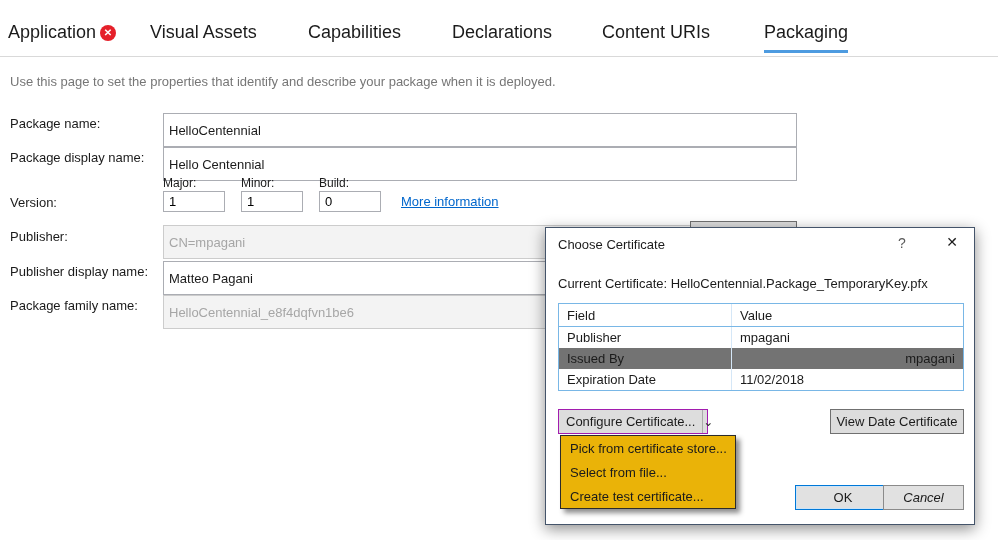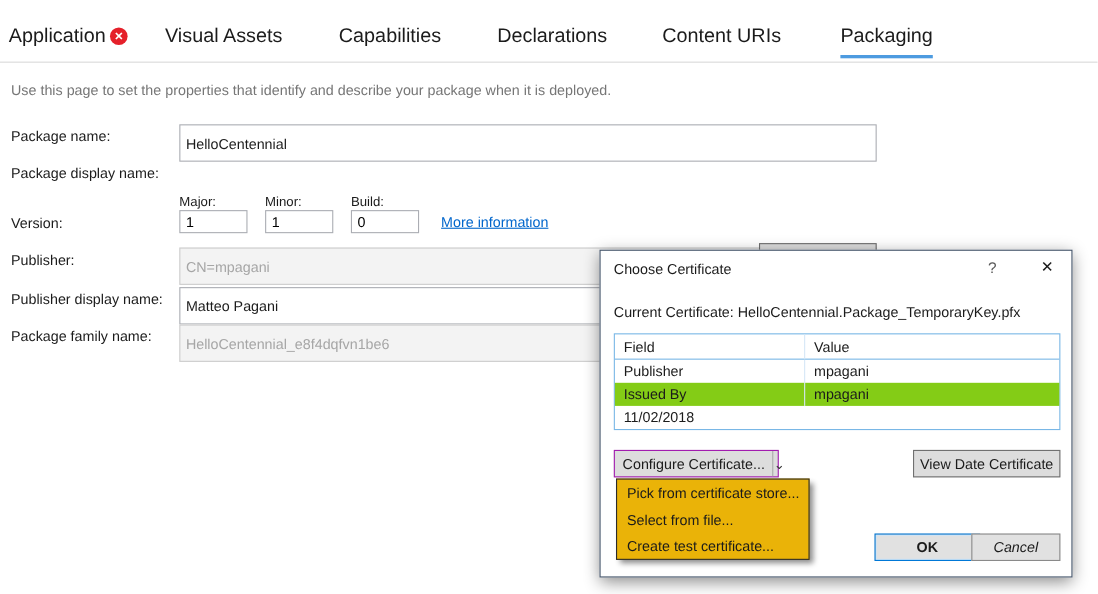--- a/index.html
+++ b/index.html
@@ -32,33 +32,33 @@
   .dialog { position: absolute; left: 545px; top: 213px; width: 430px; height: 298px; background: #ffffff;
             border: 1px solid #44546a; box-shadow: 0 4px 14px rgba(0,0,0,0.45); z-index: 10; font-size: 13px; color: #1b1b1b; }
   .dlg-title { position: absolute; left: 12px; top: 9px; font-size: 13px; }
   .dlg-help { position: absolute; left: 347px; top: 7px; width: 18px; text-align: center; font-size: 14px; color: #5a5a5a; cursor: pointer; }
   .dlg-close { position: absolute; left: 394px; top: 6px; width: 24px; text-align: center; font-size: 14px; color: #1b1b1b; cursor: pointer; }
   .dlg-cert { position: absolute; left: 12px; top: 48px; }
 
   .cert-table { position: absolute; left: 12px; top: 75px; width: 406px; border: 1px solid #79b7e6; background: #fff; }
   .ct-row { display: flex; height: 21px; align-items: center; }
   .ct-row.header { border-bottom: 1px solid #79b7e6; height: 23px; }
-  .ct-row.alt { background: #84cc16; }
+  .ct-row.alt { background: #737373; text-align: right; }
   .ct-c1 { width: 173px; padding: 0 8px; border-right: 1px solid #d5e7f7; height: 100%; display: flex; align-items: center; }
   .ct-c2 { flex: 1; padding: 0 8px; }
 
   .combo { position: absolute; left: 12px; top: 181px; width: 150px; height: 25px; background: #dddddd;
            border: 1px solid #a21caf; display: flex; align-items: center; cursor: pointer; }
   .combo-label { flex: 1; padding: 0 7px; white-space: nowrap; }
   .combo-arrow { width: 20px; text-align: center; border-left: 1px solid #aaaaaa; align-self: stretch;
                  display: flex; align-items: center; justify-content: center; font-size: 12px; color: #333; }
   .btn { position: absolute; height: 25px; background: #dddddd; border: 1px solid #707070; font-size: 13px;
          display: flex; align-items: center; justify-content: center; cursor: pointer; font-family: inherit; color: #1b1b1b; }
   .btn.view-full { left: 284px; top: 181px; width: 134px; }
-  .btn.ok { left: 249px; top: 257px; width: 96px; background: #e1e1e1; border: 1px solid #0078d7; box-shadow: inset 0 0 0 1px #cde4f7; font-weight: bold; }
+  .btn.ok { left: 249px; top: 257px; width: 96px; background: #e1e1e1; border: 1px solid #0078d7; box-shadow: inset 0 0 0 1px #cde4f7; }
   .btn.cancel { left: 337px; top: 257px; width: 81px; background: #e1e1e1; border: 1px solid #8a8a8a; font-style: italic; }
 
   .menu { position: absolute; left: 14px; top: 207px; width: 176px; background: #eab308; border: 1px solid #2b2b2b;
           box-shadow: 4px 4px 5px rgba(0,0,0,0.45); z-index: 20; }
   .menu-item { height: 24px; display: flex; align-items: center; padding: 0 9px; white-space: nowrap; cursor: pointer; }
 </style>
 </head>
 <body>
 
 <div class="page">
@@ -72,20 +72,21 @@
   <div class="tab" style="left:602px;">Content URIs</div>
   <div class="tab selected" style="left:764px;">Packaging</div>
   <div class="rule"></div>
 
   <div class="desc">Use this page to set the properties that identify and describe your package when it is deployed.</div>
 
   <div class="flabel" style="top:102px;">Package name:</div>
   <input class="finput" style="top: 99px;" value="HelloCentennial">
 
   <div class="flabel" style="top:136px;">Package display name:</div>
+  <input class="finput" style="top: 133px;" value="Hello Centennial">
 
   <div class="vlabel" style="left:163px; top:162px;">Major:</div>
   <div class="vlabel" style="left:241px; top:162px;">Minor:</div>
   <div class="vlabel" style="left:319px; top:162px;">Build:</div>
   <div class="flabel" style="top:181px;">Version:</div>
   <input class="vinput" style="left: 163px; top: 177px;" value="1">
   <input class="vinput" style="left: 241px; top: 177px;" value="1">
   <input class="vinput" style="left: 319px; top: 177px;" value="0">
   <div class="link" style="left:401px; top:180px;">More information</div>
 
@@ -114,20 +115,21 @@
       </div>
       <div class="ct-row">
         <div class="ct-c1">Publisher</div>
         <div class="ct-c2">mpagani</div>
       </div>
       <div class="ct-row alt">
         <div class="ct-c1">Issued By</div>
         <div class="ct-c2">mpagani</div>
       </div>
       <div class="ct-row">
+        <div class="ct-c1">Expiration Date</div>
         <div class="ct-c2">11/02/2018</div>
       </div>
     </div>
 
     <div class="combo">
       <span class="combo-label">Configure Certificate...</span>
       <span class="combo-arrow">⌄</span>
     </div>
     <button class="btn view-full">View Date Certificate</button>
 

